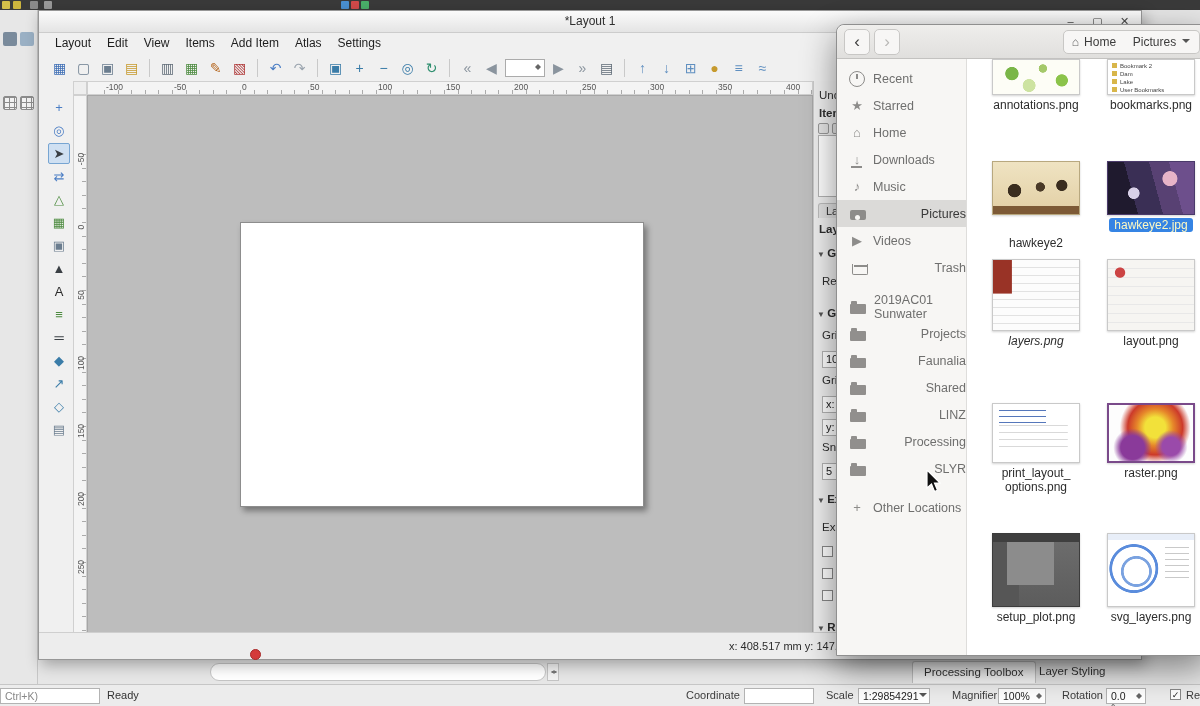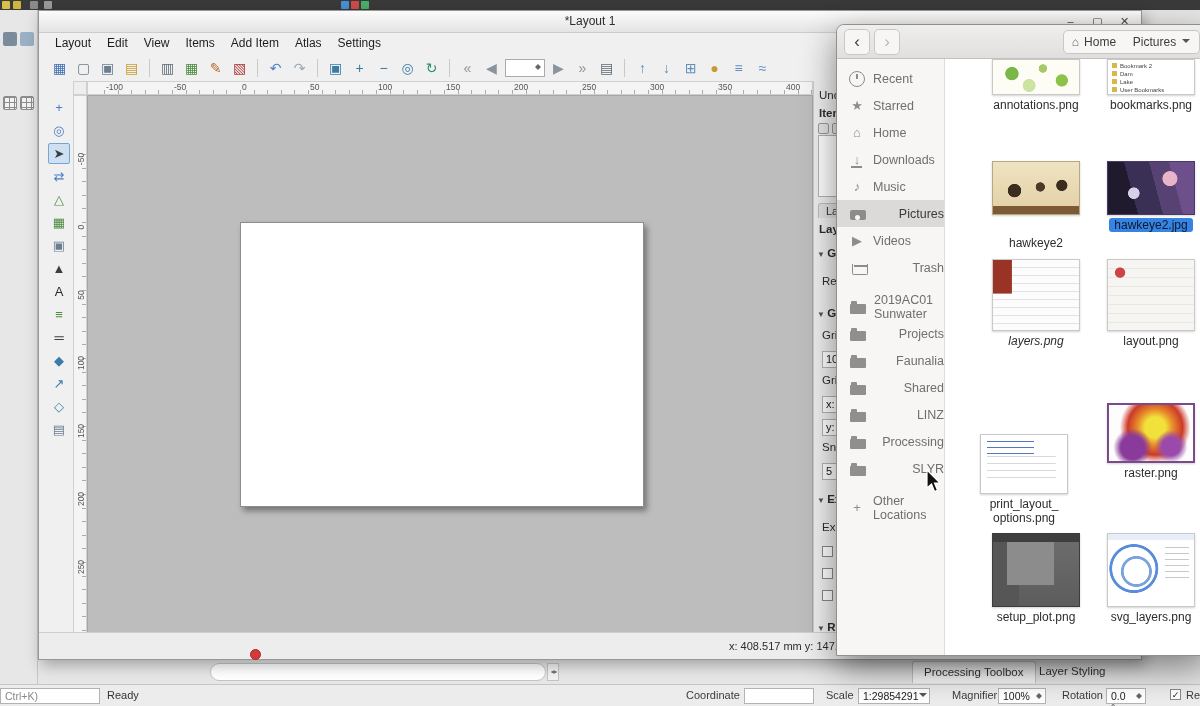--- a/index.html
+++ b/index.html
@@ -75,39 +75,39 @@
 
   
   #fm{position:absolute;left:836px;top:24px;width:372px;height:632px;background:#fff;border:1px solid #8f8f8f;border-radius:8px 8px 0 0;box-shadow:0 12px 34px rgba(0,0,0,.45);z-index:3;overflow:hidden}
   .fm-head{position:absolute;left:0;top:0;right:0;height:34px;background:linear-gradient(#efeeec,#e0dfdd);border-bottom:1px solid #c3c2c0;border-radius:8px 8px 0 0}
   .navbtn{position:absolute;top:4px;width:26px;height:26px;background:#f7f6f5;border:1px solid #c8c7c5;border-radius:5px;text-align:center;line-height:24px;font-size:17px;color:#3f3f3f}
   .navbtn.disabled{color:#b9b8b6}
   .nav-back::before{content:"‹"} .nav-fwd::before{content:"›"}
   .pathbtn{position:absolute;top:5px;height:24px;background:#f7f6f5;border:1px solid #c8c7c5;font-size:12px;color:#3c3c3c;line-height:22px;text-align:center}
   .pathbtn .hico::before{content:"⌂";margin-right:5px;color:#666}
   .pathbtn .caret{display:inline-block;margin-left:6px;border:4px solid transparent;border-top-color:#555;vertical-align:middle}
-  #fmside{position:absolute;left:0;top:34px;width:108px;bottom:0;background:#f7f6f4;border-right:1px solid #dedddb;padding-top:6px;overflow:hidden}
+  #fmside{position:absolute;left:0;top:34px;width:130px;bottom:0;background:#f7f6f4;border-right:1px solid #dedddb;padding-top:6px;overflow:hidden}
   .srow{display:flex;align-items:center;gap:8px;height:27px;padding-left:12px;color:#6f6f6e;font-size:12.5px}
   .srow.sel{background:#dbdad8;color:#3a3a3a}
   .si{width:16px;height:16px;flex:0 0 16px;position:relative;color:#8d8c8a;font-size:13px;line-height:15px;text-align:center}
   .i-clock{border:1.5px solid #8d8c8a;border-radius:50%}
   .i-clock::after{content:"";position:absolute;left:6px;top:2px;width:1.5px;height:5px;background:#8d8c8a}
   .i-doc{border:1.5px solid #8d8c8a;border-radius:2px;width:11px;height:14px;margin:1px auto 0 2px}
   .i-camera{background:#8d8c8a;border-radius:2px;width:14px;height:10px;margin:3px auto 0 1px}
   .i-camera::after{content:"";position:absolute;left:5px;top:5px;width:5px;height:5px;background:#f7f6f4;border-radius:50%}
   .i-trash{border:1.5px solid #8d8c8a;border-top:none;border-radius:0 0 2px 2px;width:10px;height:11px;margin:4px auto 0 3px}
   .i-trash::before{content:"";position:absolute;left:1px;top:1px;width:13px;height:1.5px;background:#8d8c8a}
   .i-folder{background:#918f8d;border-radius:1px;width:14px;height:10px;margin:4px auto 0 1px}
   .i-folder::before{content:"";position:absolute;top:-3px;left:1px;width:6px;height:3px;background:#918f8d;border-radius:1px 1px 0 0}
   .i-download::after{content:"";position:absolute;left:2px;bottom:0;width:11px;height:1.5px;background:#8d8c8a}
   #fmfiles{position:absolute;left:130px;top:34px;width:242px;bottom:0;background:#fff;overflow:hidden}
   .fcell{position:absolute}
   .fthumb{position:absolute;background:#fff;border:1px solid #c9c9c9;box-shadow:0 1px 2px rgba(0,0,0,.18)}
   .fname{position:absolute;left:0;width:110px;text-align:center;font-size:12px;line-height:14px;color:#2d2d2d;word-wrap:break-word}
-  .fsel{display:inline-block;background:#3584e4;color:#0f172a;border-radius:3px;padding:0 5px}
+  .fsel{display:inline-block;background:#3584e4;color:#fef9c3;border-radius:3px;padding:0 5px}
   .bm-line{font-size:6px;color:#444;margin:2px 0 0 4px;white-space:nowrap;text-align:left}
   .bm-line::before{content:"";display:inline-block;width:5px;height:5px;background:#d8b64a;margin-right:3px}
 
   
   .th-annotations{background:radial-gradient(circle at 22% 40%,#7ab648 0 9%,transparent 10%),radial-gradient(circle at 58% 25%,#a4c86a 0 7%,transparent 8%),radial-gradient(circle at 42% 75%,#cde3a1 0 11%,transparent 12%),radial-gradient(circle at 80% 60%,#8bc34a 0 8%,transparent 9%),#fdfdf6}
   .th-bookmarks{background:#fff;overflow:hidden;padding-top:1px}
   .th-hawkeye2{border-color:#b8a87f;background:linear-gradient(0deg,#7d5a36 0 16%,transparent 16%),radial-gradient(circle at 25% 55%,#3a2d1f 0 9%,transparent 10%),radial-gradient(circle at 55% 48%,#4a3a28 0 8%,transparent 9%),radial-gradient(circle at 80% 45%,#3a2d1f 0 7%,transparent 8%),linear-gradient(#efe3c2,#e2cfa4)}
   .th-hawkeye2jpg{border-color:#4a3a6a;background:radial-gradient(circle at 72% 32%,#e8b4c8 0 10%,transparent 11%),radial-gradient(circle at 30% 60%,#d8d0e8 0 8%,transparent 9%),linear-gradient(75deg,#1f1a2e 0 30%,#3a2f55 30% 55%,#584173 55% 75%,#6d4f8c 75%)}
   .th-layers{background:linear-gradient(#993326,#993326) 0 0/22% 48% no-repeat,repeating-linear-gradient(180deg,transparent 0 7px,#e2e2e2 7px 8px),#fcfcfc}
   .th-layout{background:radial-gradient(circle at 14% 18%,#cc4444 0 5%,transparent 6%),repeating-linear-gradient(180deg,transparent 0 8px,#e8e8e8 8px 9px),#f6f5f2}
@@ -398,21 +398,21 @@
           <div class="fname" style="top: 57px;"><span class="fsel">hawkeye2.jpg</span></div>
         </div>
         <div class="fcell" style="left: 14px; top: 200px; width: 110px; height: 107px;">
           <div class="fthumb th-layers" style="left: 11px; top: 0px; width: 88px; height: 72px;"></div>
           <div class="fname" style="top: 75px; font-style: italic;">layers.png</div>
         </div>
         <div class="fcell" style="left: 129px; top: 200px; width: 110px; height: 107px;">
           <div class="fthumb th-layout" style="left: 11px; top: 0px; width: 88px; height: 72px;"></div>
           <div class="fname" style="top: 75px;">layout.png</div>
         </div>
-        <div class="fcell" style="left: 2px; top: 344px; width: 110px; height: 95px; margin-top: 31px;">
+        <div class="fcell" style="left: 14px; top: 344px; width: 110px; height: 95px;">
           <div class="fthumb th-printlayout" style="left: 11px; top: 0px; width: 88px; height: 60px;"></div>
           <div class="fname" style="top: 63px;">print_layout_ options.png</div>
         </div>
         <div class="fcell" style="left: 129px; top: 344px; width: 110px; height: 95px;">
           <div class="fthumb th-raster" style="left: 11px; top: 0px; width: 88px; height: 60px;"></div>
           <div class="fname" style="top: 63px;">raster.png</div>
         </div>
         <div class="fcell" style="left: 14px; top: 474px; width: 110px; height: 109px;">
           <div class="fthumb th-setupplot" style="left: 11px; top: 0px; width: 88px; height: 74px;"></div>
           <div class="fname" style="top: 77px;">setup_plot.png</div>

